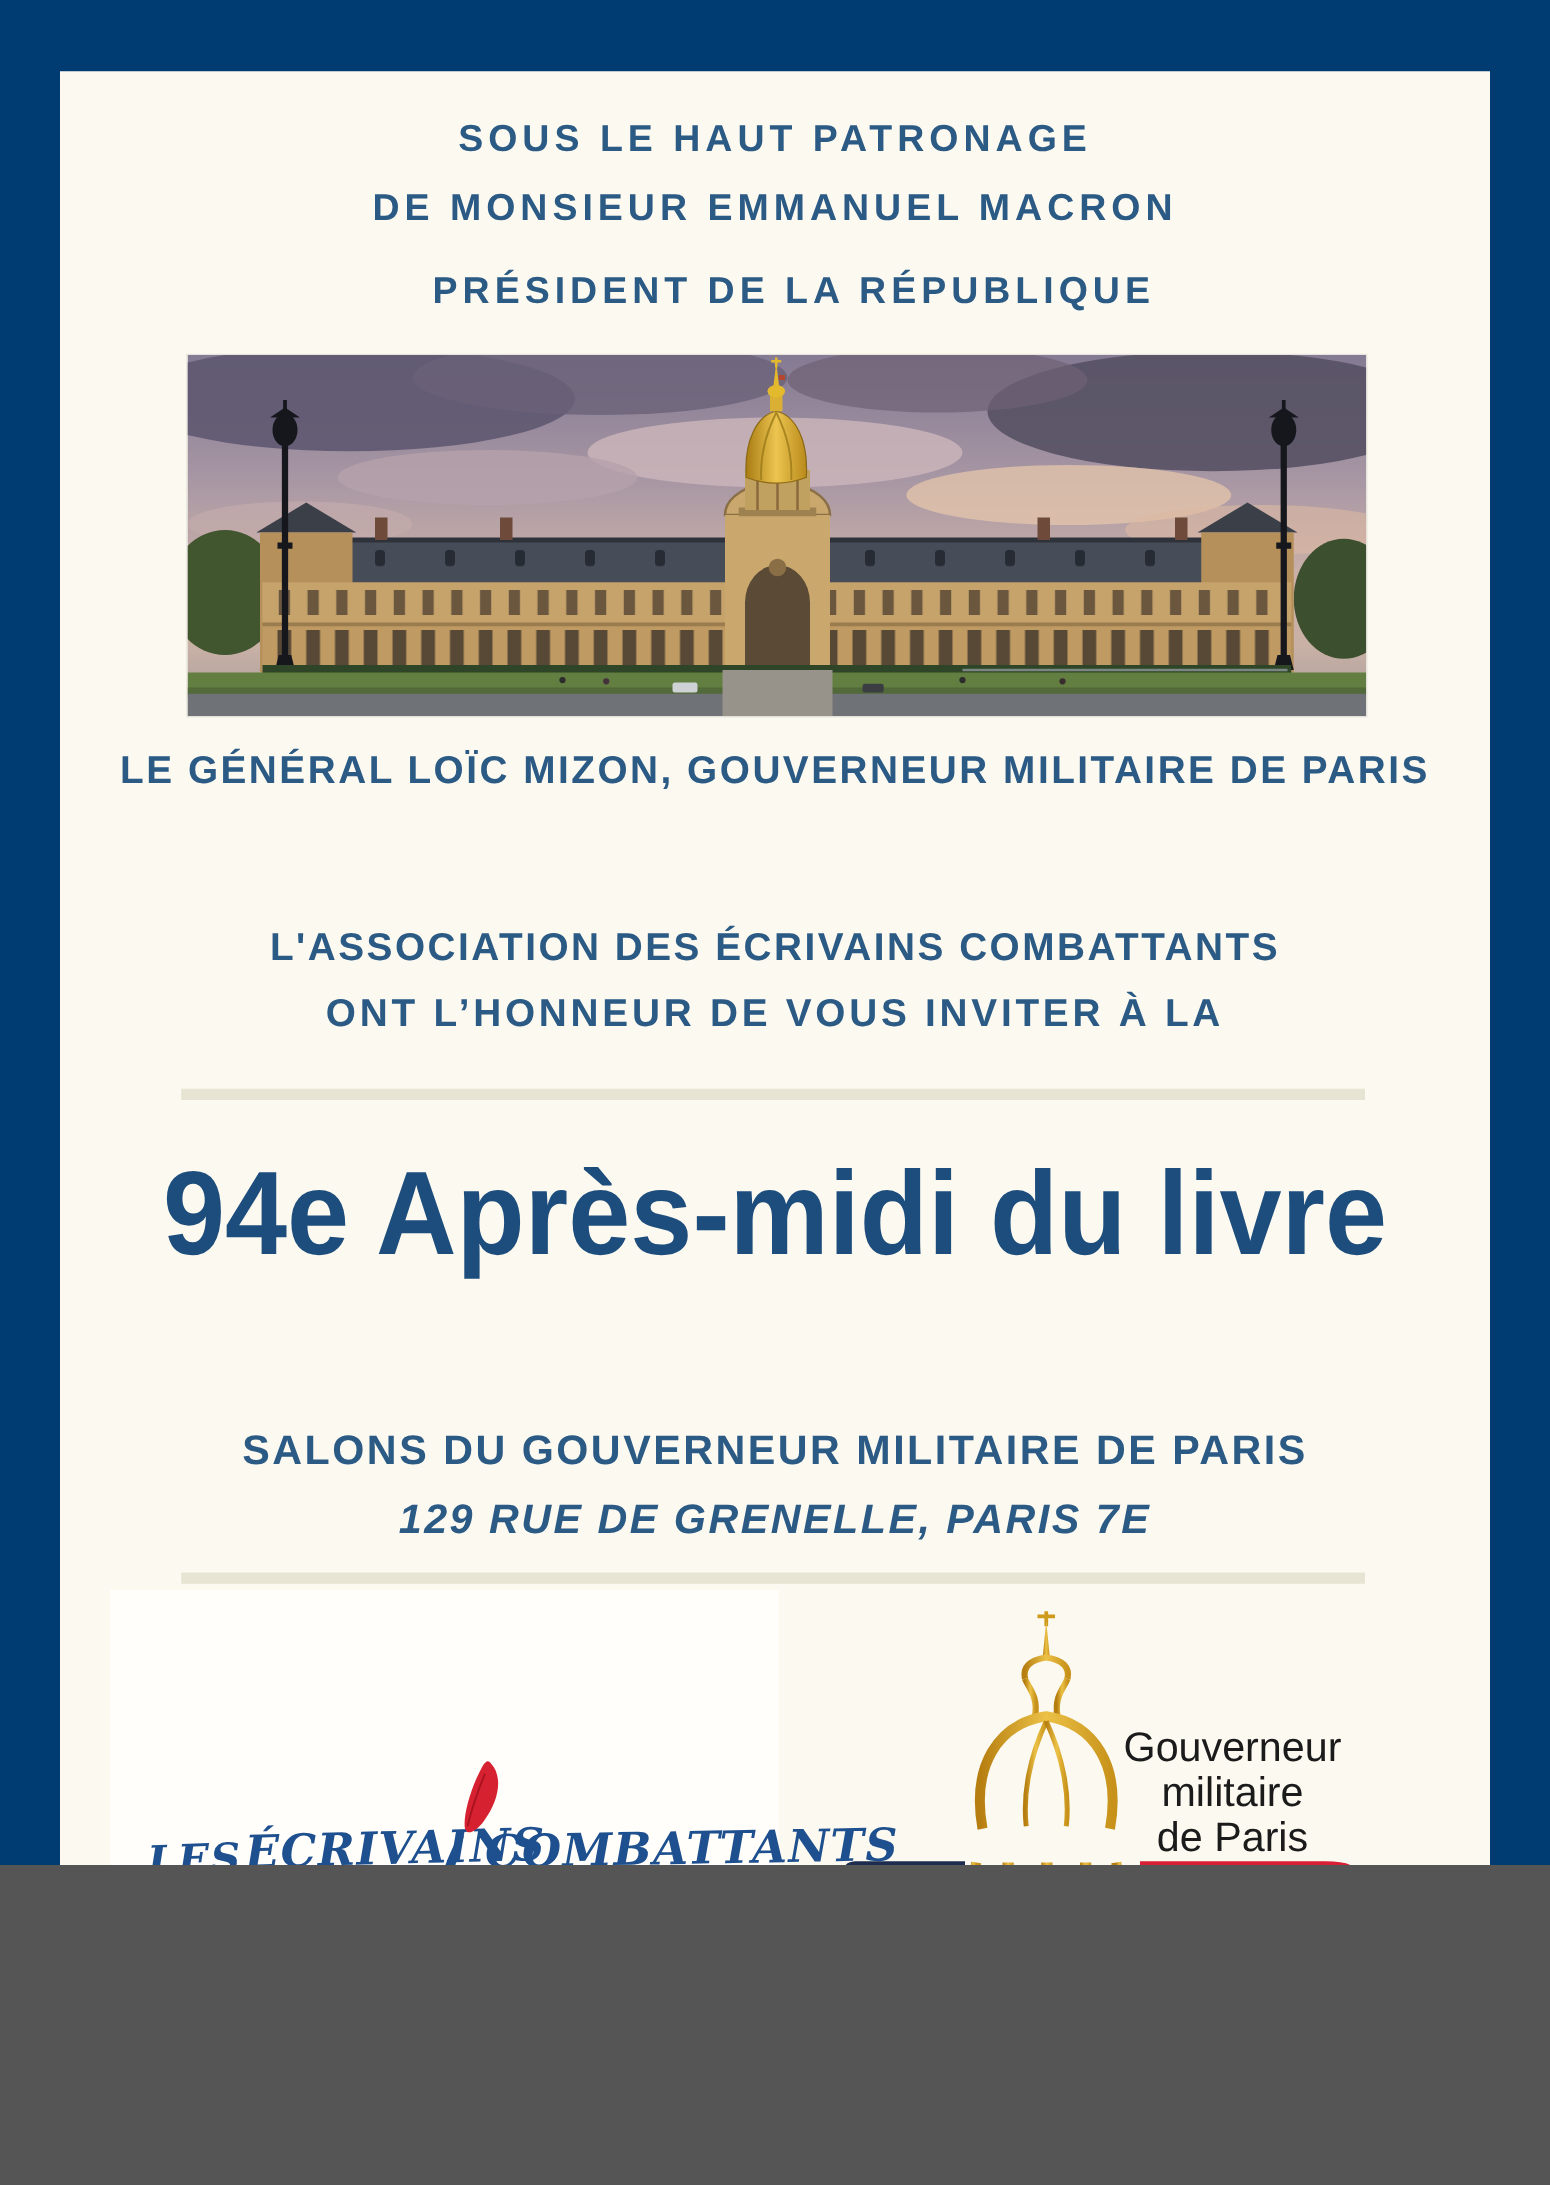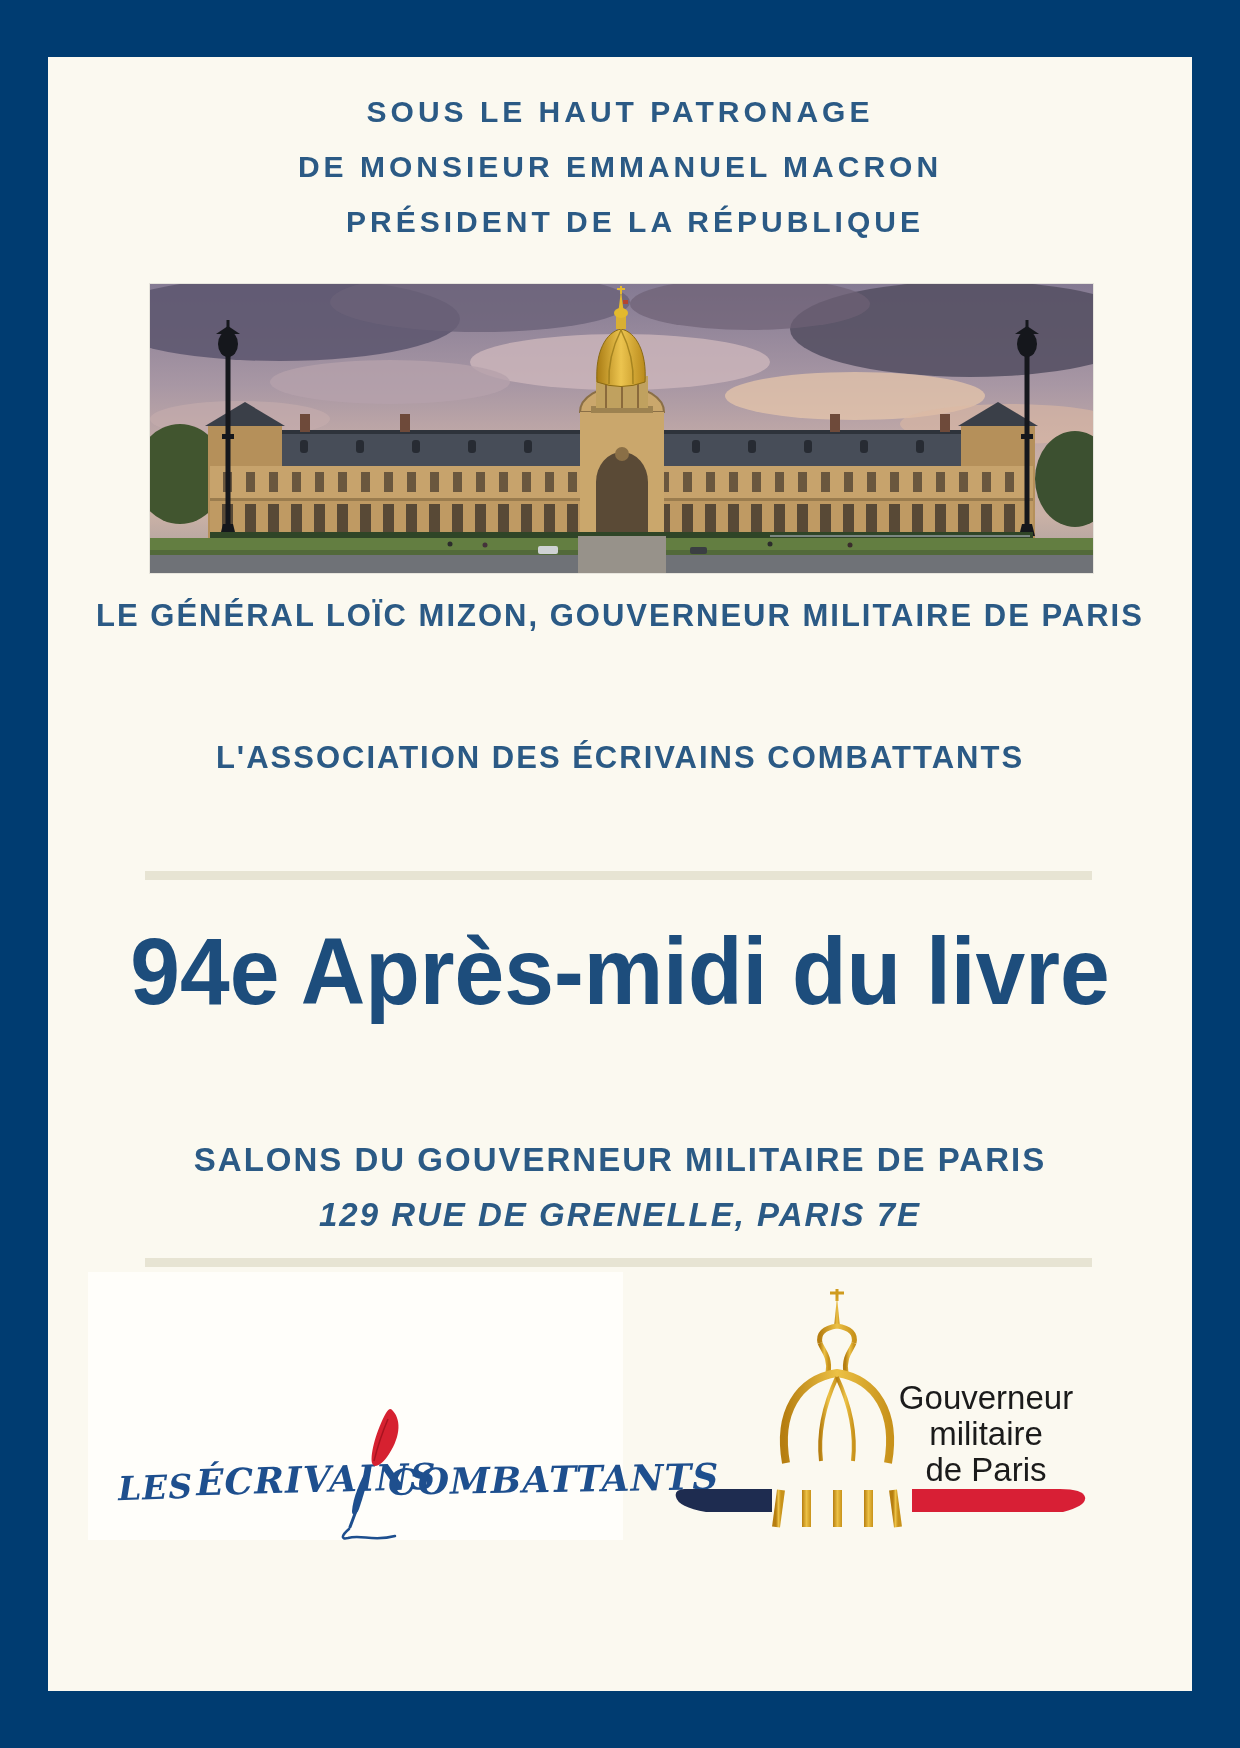--- a/index.html
+++ b/index.html
@@ -3,25 +3,25 @@
 <meta charset="utf-8">
 <style>
   :root{
     --frame-navy:#003c71; --background-cream:#fbf9f0; --text-blue:#2b5a85;
     --title-blue:#1d4d7c; --divider:#e7e4d3; --logo-blue:#1e4f8e;
     --red:#d81f35; --gmp-navy:#1e2c50; --gold:#d7a11f; --gmp-text:#1b1b1b;
     --logo-white:#fffefa;
   }
   *{margin:0;padding:0;box-sizing:border-box;}
   body{background:#555;font-family:"Liberation Sans",sans-serif;}
-  .poster{width:1240px;height:1748px;background:var(--frame-navy);padding:57px 48px;margin:0 auto;position:relative;}
+  .poster{width:1240px;height:1492px;background:var(--frame-navy);padding:57px 48px;margin:0 auto;position:relative;}
   .content{position:relative;width:1144px;height:1634px;background:var(--background-cream);overflow:hidden;}
   .line{position:absolute;left:0;width:100%;text-align:center;color:var(--text-blue);font-weight:700;}
   .patronage-line{font-size:30px;line-height:40px;letter-spacing:4px;}
-  .p1{top:35px;} .p2{top:90px;} .p3{top:145px;padding-left:30px;}
+  .p1{top:35px;} .p2{top:90px;} .p3{top:156px;padding-left:30px;}
   .photo{position:absolute;left:102px;top:227px;width:943px;height:289px;overflow:hidden;box-shadow:0 0 0 1px rgba(0,0,0,.08);}
   .hosts-line{font-size:31px;line-height:42px;letter-spacing:2px;}
   .h1{top:538px;} .h2{top:593px;} .h3{top:680px;}
   .invite{top:733px;font-size:31px;line-height:42px;letter-spacing:3px;}
   .divider{position:absolute;left:97px;width:947px;height:9px;background:var(--divider);}
   .d1{top:814px;} .d2{top:1201px;}
   .title{top:858px;font-size:95px;line-height:112px;color:var(--title-blue);font-weight:700;transform:scaleX(.94);transform-origin:50% 50%;white-space:nowrap;}
   .datetime{top:989px;font-size:43px;line-height:56px;letter-spacing:1px;color:var(--title-blue);white-space:nowrap;}
   .venue{top:1081px;font-size:33px;line-height:44px;letter-spacing:2px;}
   .address{top:1136px;font-size:33px;line-height:44px;letter-spacing:2px;font-style:italic;}
@@ -135,20 +135,21 @@
         <circle cx="335" cy="261" r="2.5" fill="#44323a"></circle>
         <circle cx="620" cy="260" r="2.5" fill="#2c2c2c"></circle>
         <circle cx="700" cy="261" r="2.5" fill="#3a2c2c"></circle>
         <line x1="620" y1="252" x2="880" y2="252" stroke="#9aa2a8" stroke-width="2" opacity="0.7"></line>
       </svg>
     </div>
 
     <div class="line hosts-line h1">LE GÉNÉRAL LOÏC MIZON, GOUVERNEUR MILITAIRE DE PARIS</div>
     <div class="line hosts-line h3">L'ASSOCIATION DES ÉCRIVAINS COMBATTANTS</div>
 
+    <div class="line invite">ONT L’HONNEUR DE VOUS INVITER À LA</div>
 
     <div class="divider d1"></div>
 
     <div class="line title">94e Après-midi du livre</div>
     <div class="line venue">SALONS DU GOUVERNEUR MILITAIRE DE PARIS</div>
     <div class="line address">129 RUE DE GRENELLE, PARIS 7E</div>
 
     <div class="divider d2"></div>
 
     <div class="ec-box">

